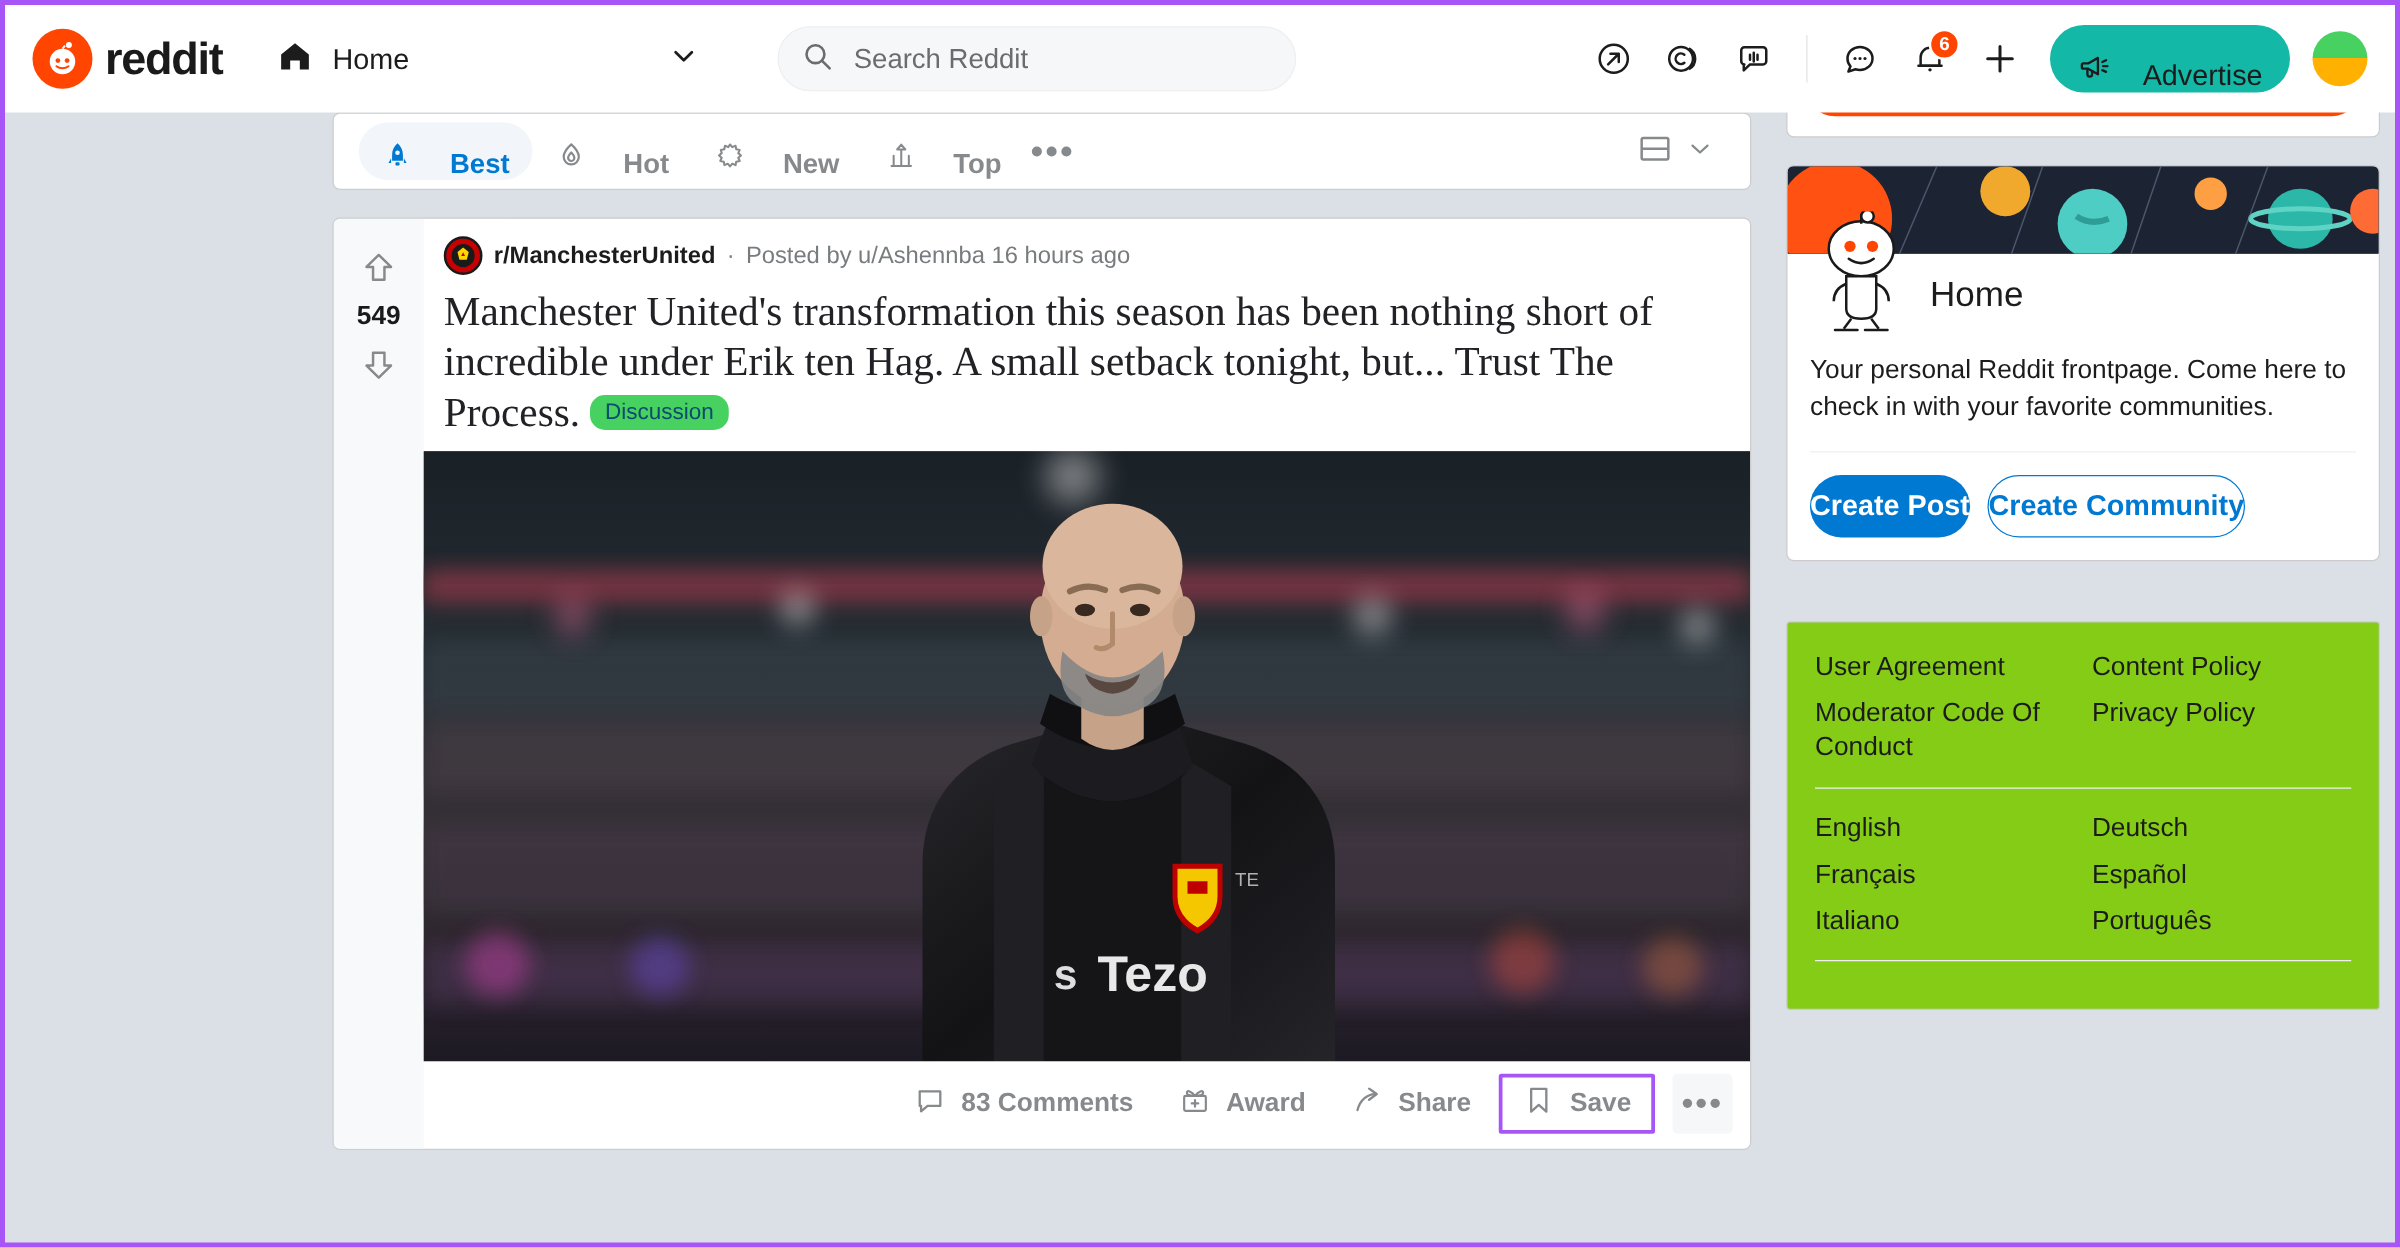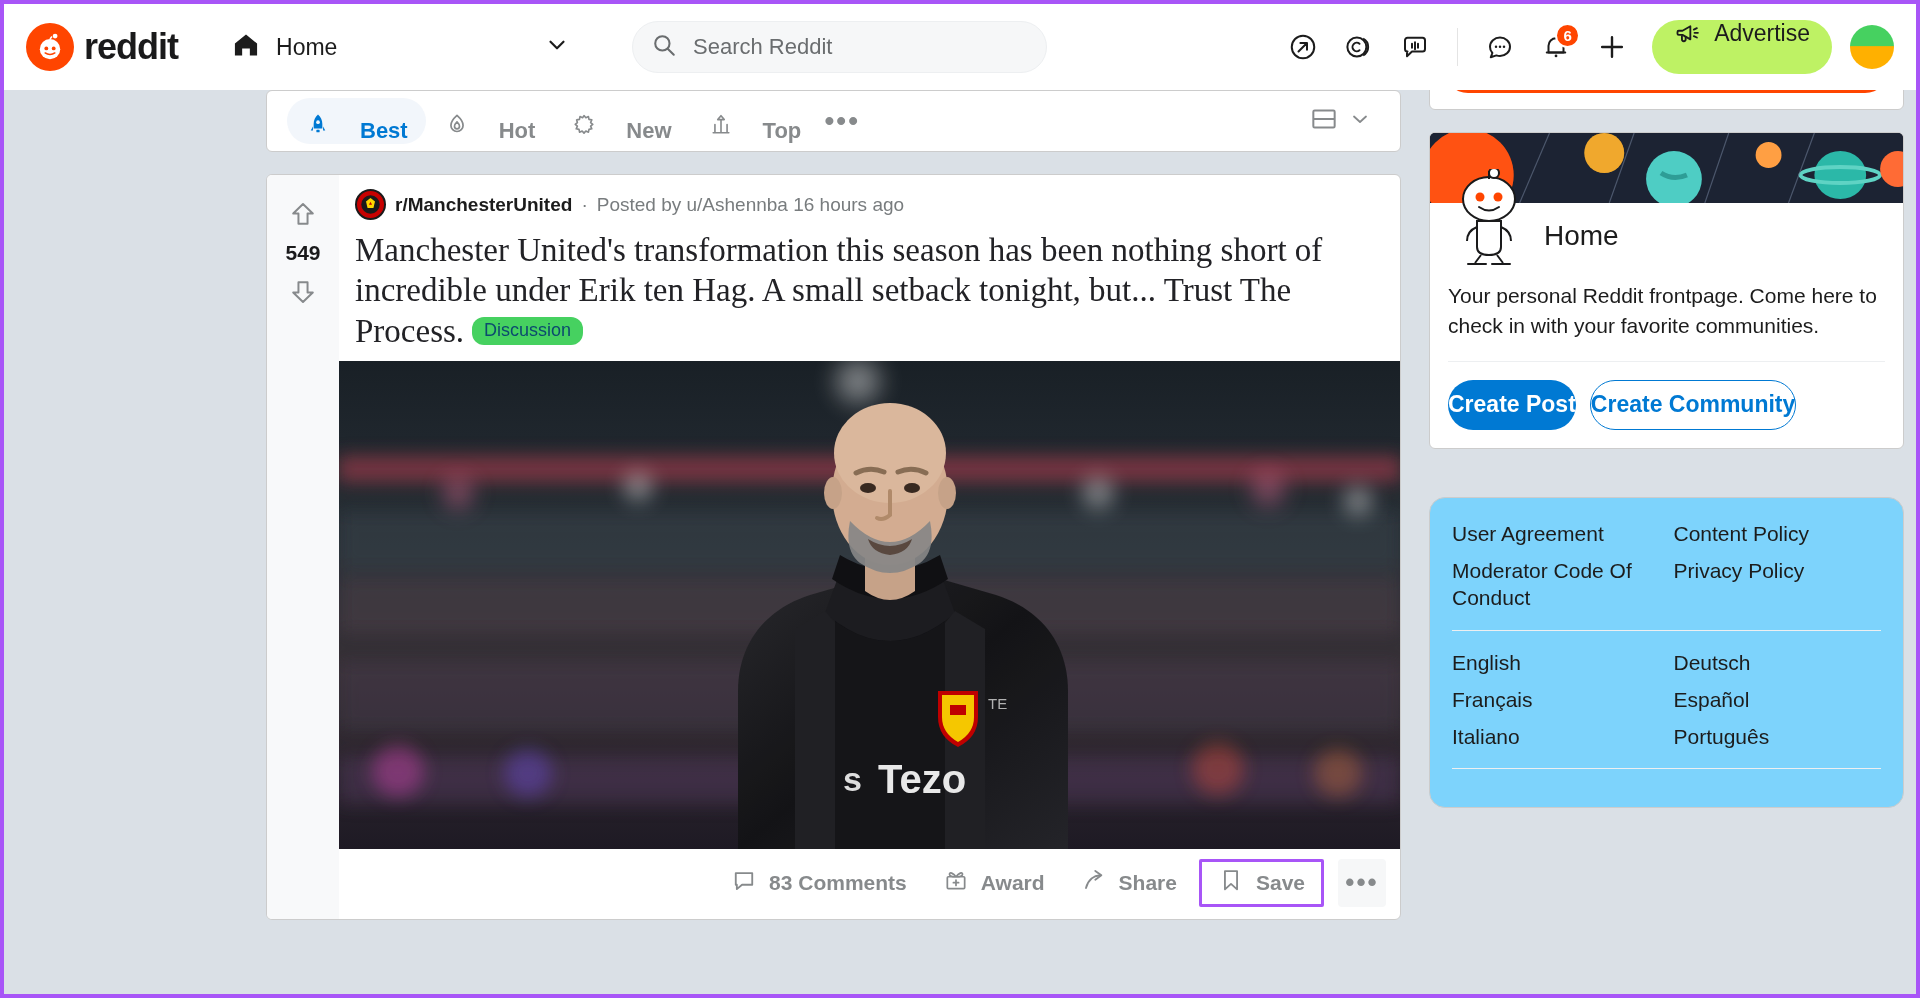--- a/index.html
+++ b/index.html
@@ -19,21 +19,21 @@
 
   
   .header {
     position: absolute; top: 0; left: 0; right: 0;
     height: 86px;
     background: #ffffff;
     display: flex; align-items: center;
     padding: 0 22px;
     z-index: 40;
   }
-  .logo-wrap { display: flex; align-items: center; gap: 10px; margin-right: 38px; cursor: pointer; }
+  .logo-wrap { display: flex; align-items: center; gap: 10px; margin-right: 28px; cursor: pointer; }
   .logo-circle {
     width: 48px; height: 48px; border-radius: 50%;
     background: #ff4500; display: flex; align-items: center; justify-content: center;
   }
   .logo-word { font-size: 36px; font-weight: 700; color: #1a1a1b; letter-spacing: -1px; }
 
   .home-select {
     display: flex; align-items: center;
     width: 370px; height: 56px;
     padding: 0 16px; border-radius: 6px; cursor: pointer;
@@ -64,23 +64,23 @@
   .divider-v { width: 1px; height: 38px; background: #e4e4e4; margin: 0 12px; }
   .badge {
     position: absolute; top: 2px; right: 2px;
     min-width: 25px; height: 25px; border-radius: 13px;
     background: #ff4500; color: #fff;
     font-size: 15px; font-weight: 700;
     display: flex; align-items: center; justify-content: center;
     padding: 0 5px; border: 2px solid #fff;
   }
   .advertise-btn {
-    display: flex; align-items: flex-start; gap: 12px;
+    display: flex; align-items: flex-end; gap: 24px;
     height: 54px; padding: 0 22px; border-radius: 27px;
-    background: #bef264; cursor: pointer; margin-left: 10px;
+    background: #14b8a6; cursor: pointer; margin-left: 10px;
   }
   .advertise-btn span { font-size: 23px; font-weight: 500; color: #1c1c1c; }
   .user-avatar-edge {
     width: 44px; height: 44px; border-radius: 50%;
     margin-left: 14px; overflow: hidden;
     background: linear-gradient(180deg,#46d160 0%,#46d160 48%,#ffb000 49%,#ffb000 100%);
     flex: 0 0 44px;
   }
 
   
@@ -221,21 +221,21 @@
     font-size: 23px; font-weight: 700;
     display: flex; align-items: center; justify-content: center; cursor: pointer;
   }
   .btn-outline {
     height: 50px; border-radius: 25px; background: #fff; color: #0079d3;
     border: 1px solid #0079d3; font-size: 23px; font-weight: 700;
     display: flex; align-items: center; justify-content: center; cursor: pointer;
   }
 
   .footer-card {
-    background: #7dd3fc; border: 1px solid #ccc; border-radius: 16px;
+    background: #84cc16; border: 1px solid #ccc; border-radius: 3px;
     padding: 22px 22px 20px 22px;
     margin-top: 48px;
   }
   .footer-grid {
     display: grid; grid-template-columns: 1fr 1fr;
     row-gap: 10px; column-gap: 14px;
   }
   .footer-grid a {
     font-size: 21px; color: #1c1c1c; text-decoration: none; cursor: pointer; line-height: 1.3;
   }

